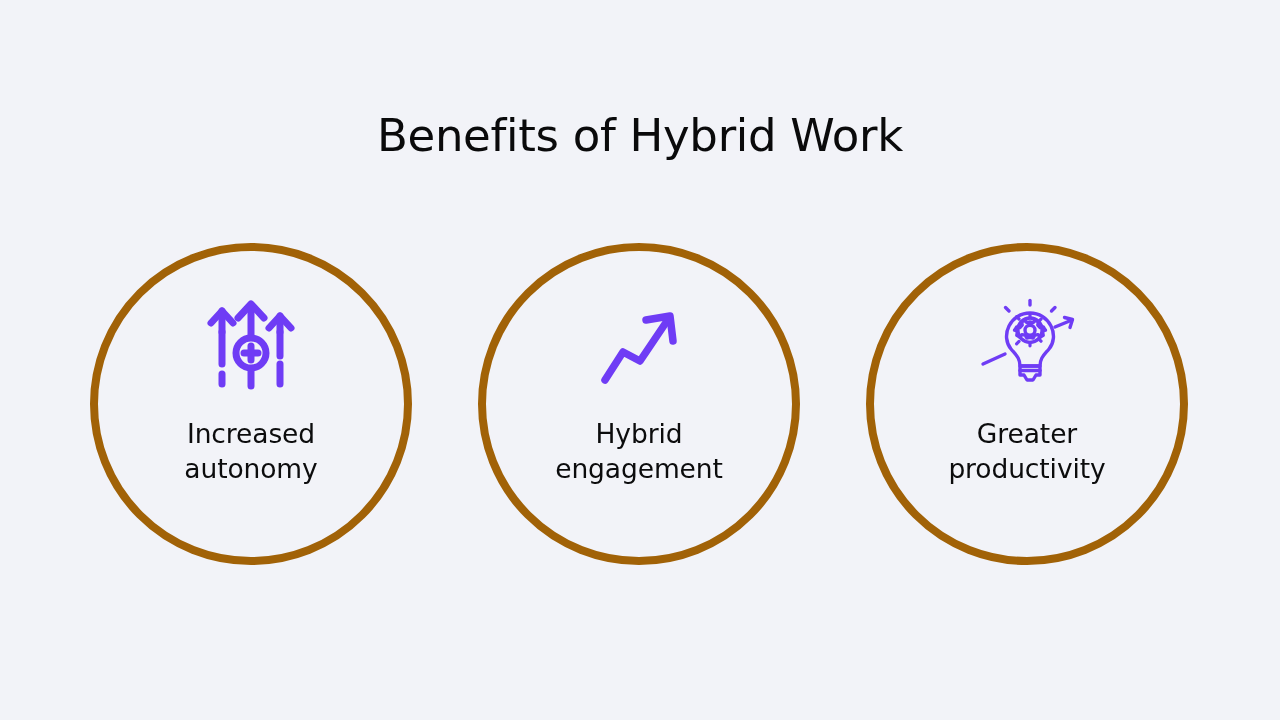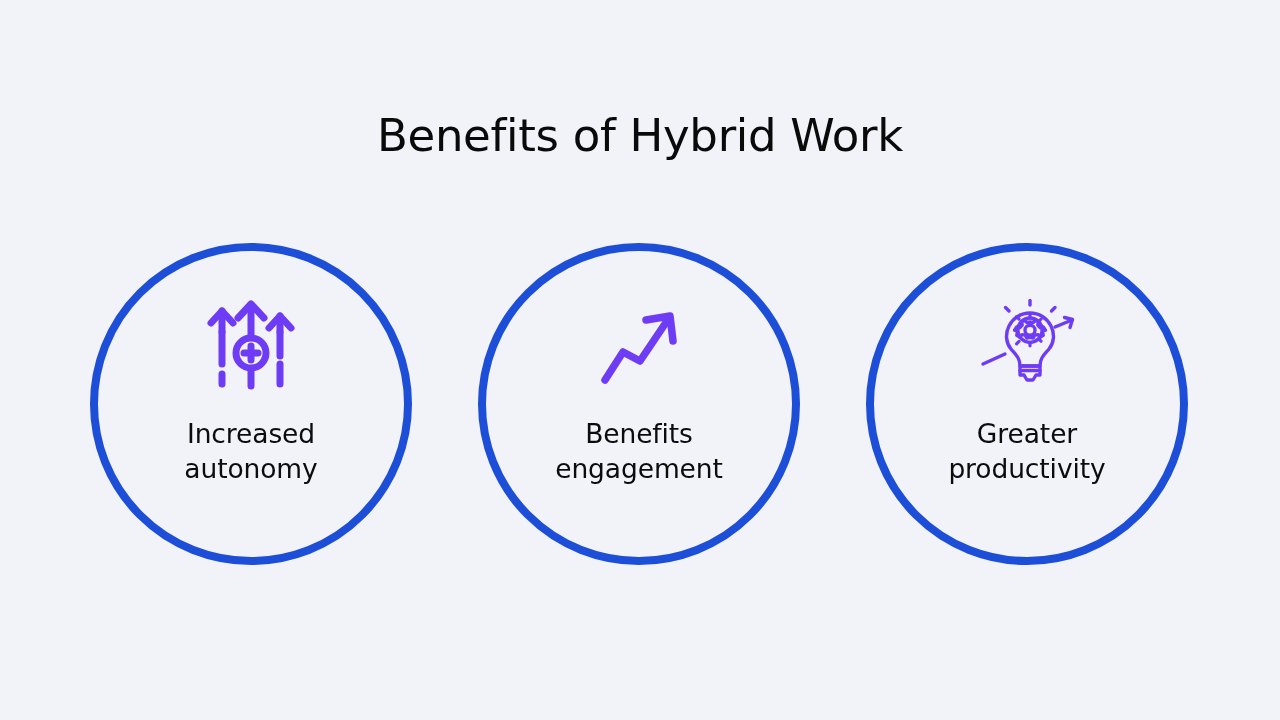--- a/index.html
+++ b/index.html
@@ -48,21 +48,21 @@
     height: 322px;
   }
 
   .benefit-circle {
     position: absolute;
     top: 0;
     width: 322px;
     height: 322px;
     box-sizing: border-box;
     border-radius: 50%;
-    border: 8px solid #1d4ed8;
+    border: 8px solid #a16207;
     background: #f2f3f8;
     display: flex;
     flex-direction: column;
     align-items: center;
   }
 
   .benefit-circle.pos-0 { left: 90px; }
   .benefit-circle.pos-1 { left: 478px; }
   .benefit-circle.pos-2 { left: 866px; }
 
@@ -131,21 +131,21 @@
 
     <div class="benefit-circle pos-1">
       <div class="icon-wrap">
         <svg width="80" height="78" viewBox="0 0 80 78" fill="none" stroke="#6f3cf5" stroke-width="7.5" stroke-linecap="round" stroke-linejoin="round">
 
           <path d="M6 72 L24 44 L41 53 L70 10"></path>
 
           <path d="M47 12 L71 8 L74 33"></path>
         </svg>
       </div>
-      <div class="benefit-label">Benefits
+      <div class="benefit-label">Hybrid
 engagement</div>
     </div>
 
     <div class="benefit-circle pos-2">
       <div class="icon-wrap">
         <svg width="96" height="90" viewBox="0 0 96 90" fill="none" stroke="#6f3cf5" stroke-width="3.4" stroke-linecap="round" stroke-linejoin="round">
 
           <path d="M41 67 C41 59 37 56 32 50 C27 44 26 35 30 27
                    C34 19 42 14 51 14 C60 14 68 19 72 27
                    C76 35 75 44 70 50 C65 56 61 59 61 67 Z"></path>

